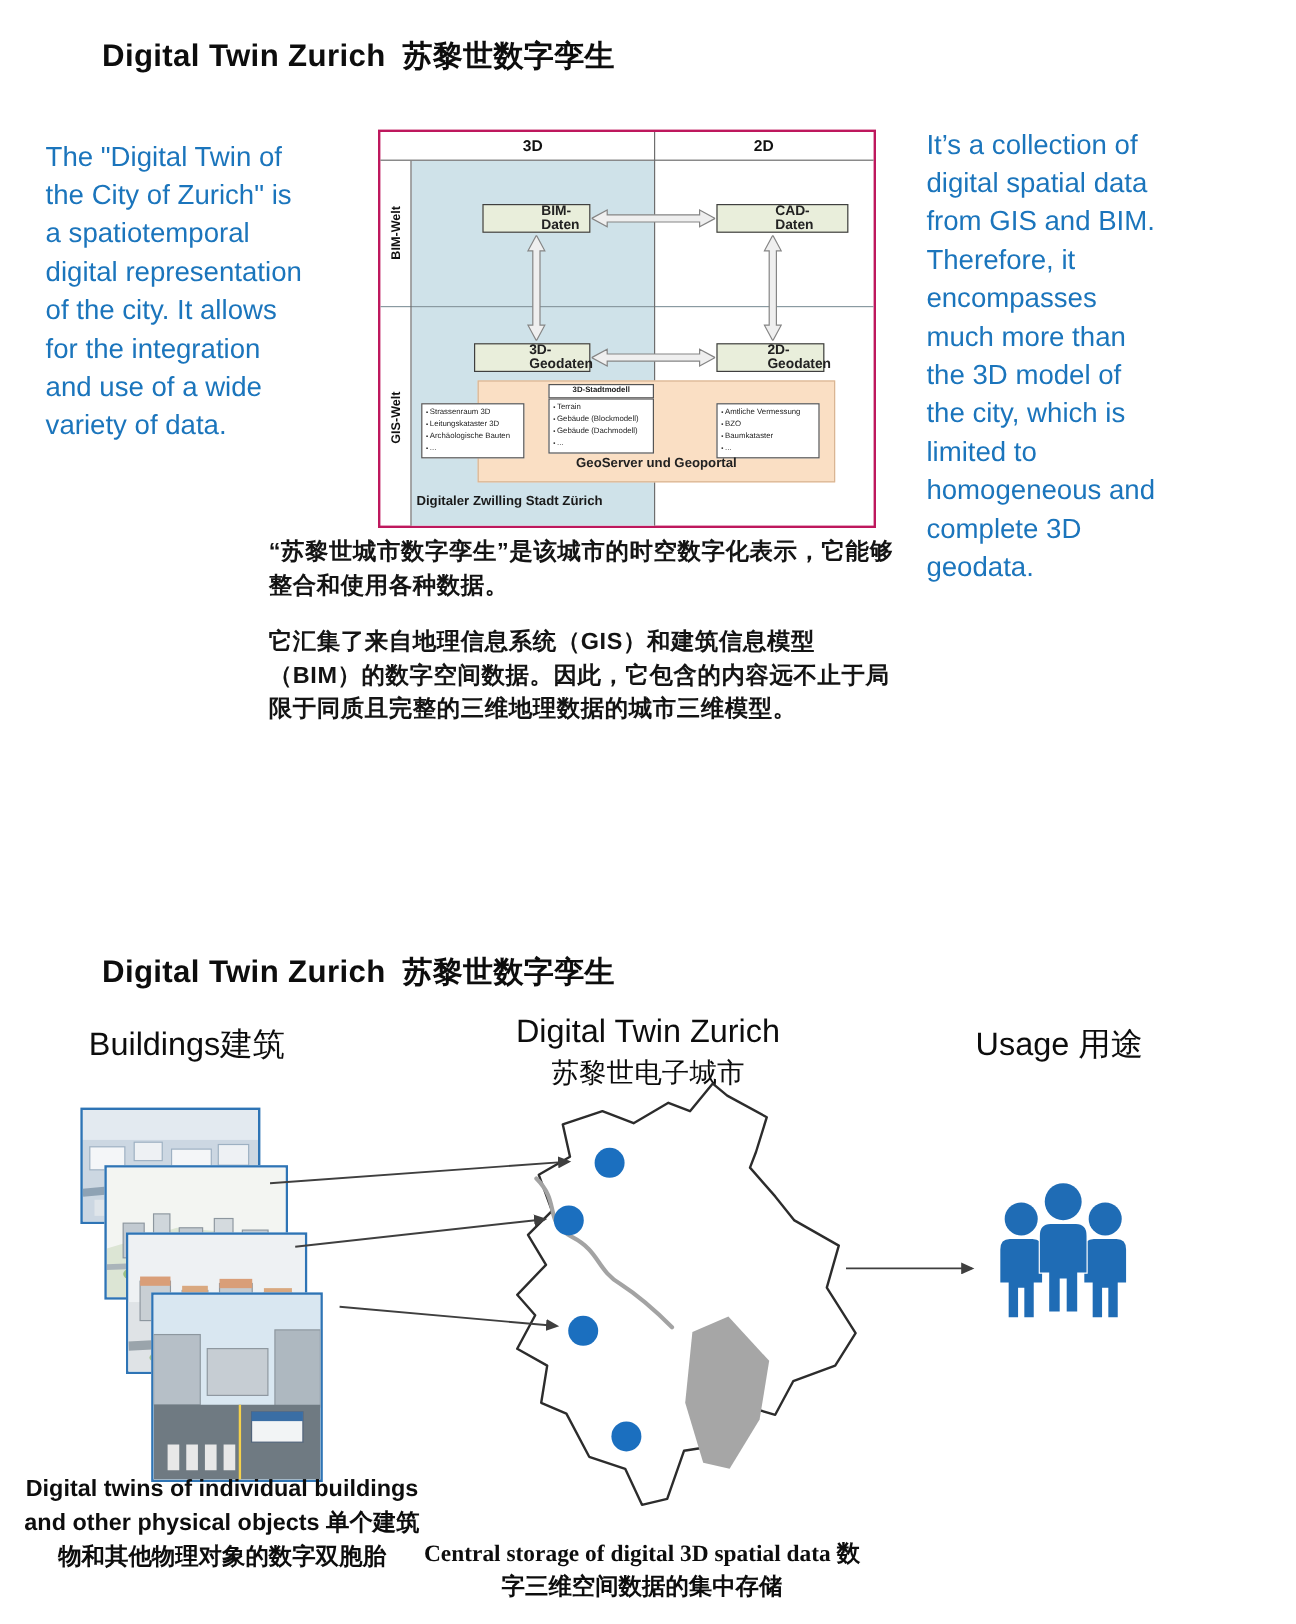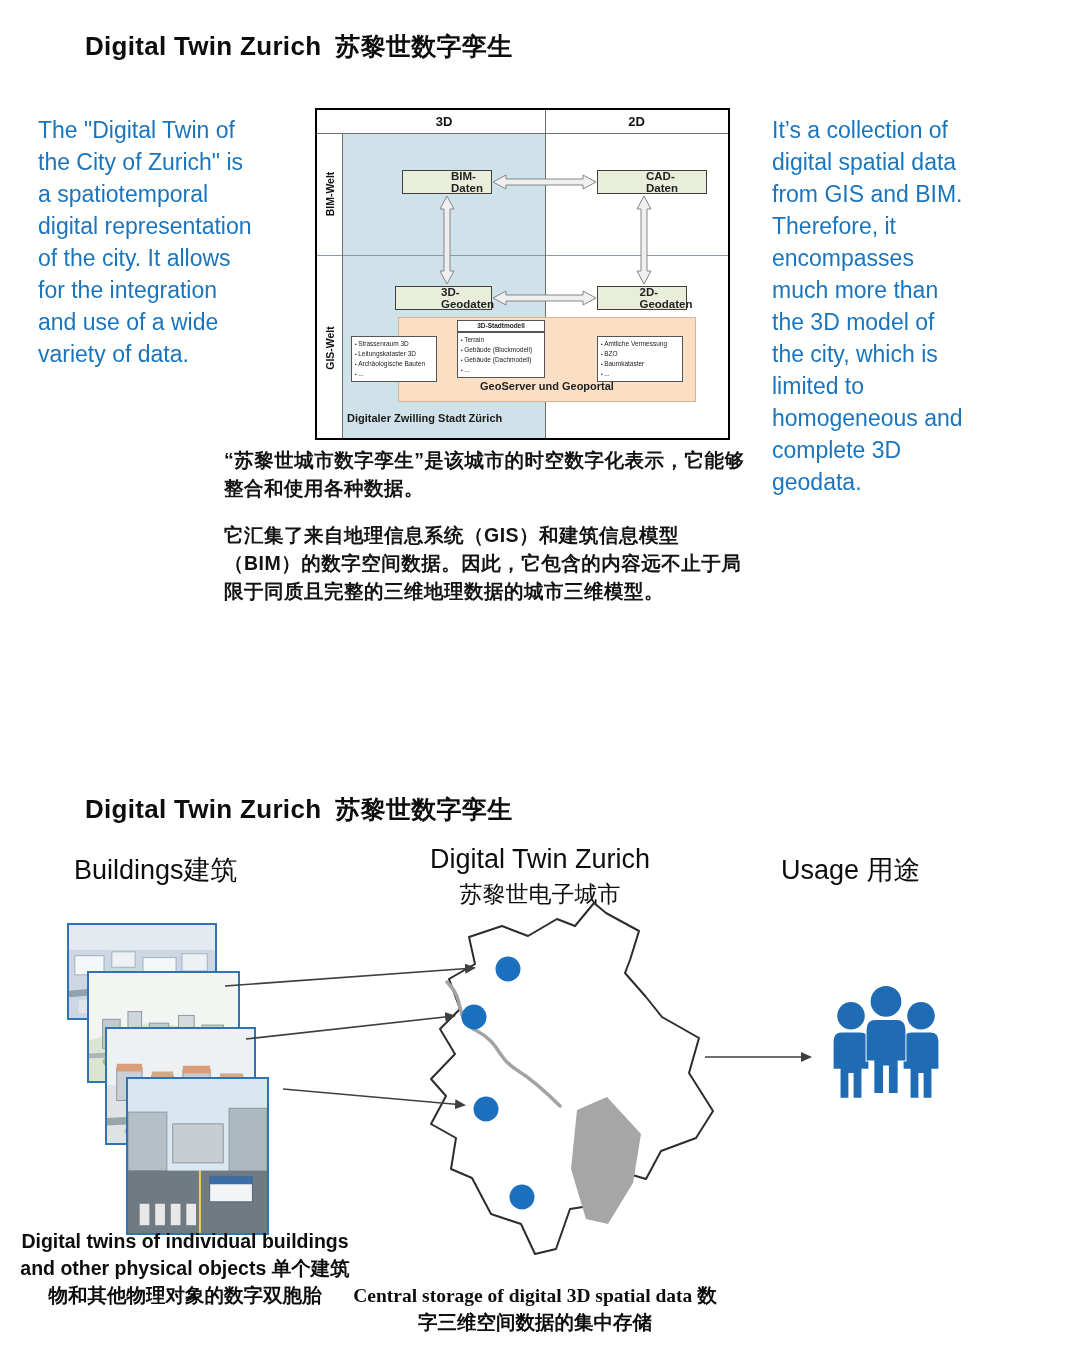--- a/index.html
+++ b/index.html
@@ -8,21 +8,21 @@
   .abs { position:absolute; }
 
   
   .big-title { font-weight:bold; font-size:26px; color:#0d0d0d; letter-spacing:.3px; white-space:nowrap; }
   .title-zh { margin-left:14px; font-size:25px; }
 
   
   .bluetext { color:#1b75bc; font-size:23px; line-height:32px; white-space:pre-line; }
 
   
-  .diagram { left:315px; top:88px; width:415px; height:332px; border:2px solid #000000; background:#fff; }
+  .diagram { left:315px; top:88px; width:415px; height:332px; border:2px solid #be185d; background:#fff; }
   .d-blue { left:26px; top:24px; bottom:0; width:202px; background:#cfe2e9; }
   .d-rowline { left:0; right:0; top:145px; border-top:1px solid #8a9aa1; }
   .d-colline { left:228px; top:0; bottom:0; border-left:1.5px solid #6e6e6e; }
   .d-hrow { left:0; right:0; top:0; height:24px; border-bottom:1.5px solid #6e6e6e; }
   .d-hcell { top:0; height:24px; line-height:23px; text-align:center; font-weight:bold; font-size:13px; }
   .d-strip { left:0; top:24px; bottom:0; width:26px; border-right:1.5px solid #6e6e6e; }
   .vlabel { position:absolute; left:50%; transform:translate(-50%,-50%) rotate(-90deg); white-space:nowrap; font-weight:bold; font-size:10.5px; }
   .d-peach { left:81px; top:207px; width:298px; height:85px; background:#fadfc4; border:1px solid #d9b593; }
   .dbox { height:24px; background:#e9eedb; border:1px solid #3f3f3f; display:flex; align-items:center; justify-content:center; font-weight:bold; font-size:11.5px; color:#222;padding-left:48px; }
   .fat-arrow { fill:#efefef; stroke:#858585; stroke-width:1; }
@@ -66,21 +66,21 @@
   </div>
 
   <div class="bluetext abs" style="left:38px;top:94px;width:270px;">The "Digital Twin of
 the City of Zurich" is
 a spatiotemporal
 digital representation
 of the city. It allows
 for the integration
 and use of a wide
 variety of data.</div>
-  <div class="bluetext abs" style="left:772px;top:94px;width:256px;">It’s a collection of
+  <div class="bluetext abs" style="left:772px;top:84px;width:256px;">It’s a collection of
 digital spatial data
 from GIS and BIM.
 Therefore, it
 encompasses
 much more than
 the 3D model of
 the city, which is
 limited to
 homogeneous and
 complete 3D
@@ -147,21 +147,21 @@
 
   <div class="big-title abs" style="left:85px;top:773px;">
     <span>Digital Twin Zurich</span><span class="title-zh">苏黎世数字孪生</span>
   </div>
 
   <div class="col-head abs" style="left:74px;top:832px;">Buildings建筑</div>
   <div class="col-head center-head abs" style="left:385px;top:824px;width:310px;">
     <span>Digital Twin Zurich</span>
     <span class="zh">苏黎世电子城市</span>
   </div>
-  <div class="col-head abs" style="left:781px;top:832px;">Usage 用途</div>
+  <div class="col-head abs" style="left:813px;top:832px;">Usage 用途</div>
 
   <div class="shot abs" style="left:67px;top:903px;width:150px;height:97px;z-index:1;">
     <svg viewBox="0 0 150 97" preserveAspectRatio="none">
       <rect width="150" height="97" fill="#ccd7e2"></rect>
         <rect width="150" height="26" fill="#e3eaf0"></rect>
       <rect x="6" y="32" width="30" height="20" fill="#f4f6f8" stroke="#9db0c2"></rect>
         <rect x="44" y="28" width="24" height="16" fill="#eef1f4" stroke="#9db0c2"></rect>
       <rect x="76" y="34" width="34" height="22" fill="#f4f6f8" stroke="#9db0c2"></rect>
         <rect x="116" y="30" width="26" height="18" fill="#eef1f4" stroke="#9db0c2"></rect>
       <path d="M0,72 L150,58" stroke="#8ea2b4" stroke-width="7" fill="none"></path>

